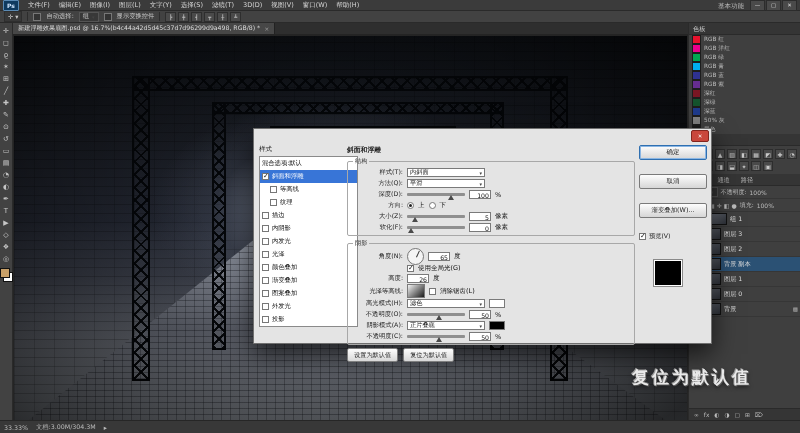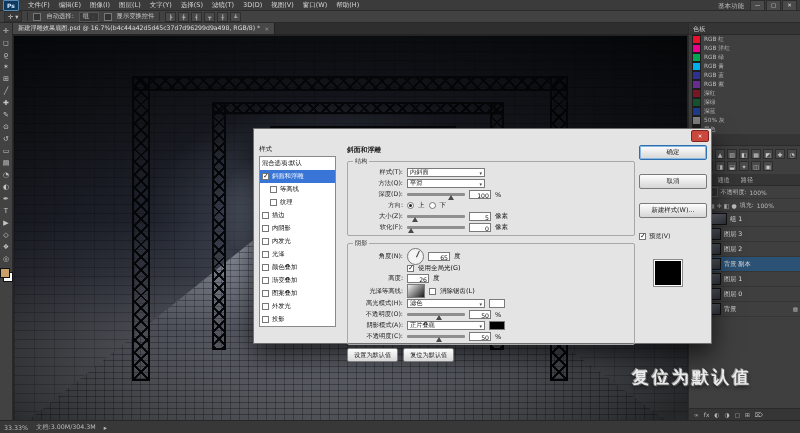--- a/index.html
+++ b/index.html
@@ -92,21 +92,21 @@
              display:flex;align-items:center;gap:8px;padding:0 4px;font-size:6.3px;color:#bbb;}
 
   
   .dialog{position:absolute;left:253px;top:128px;width:457px;height:214px;background:#e4e4e4;border:1px solid #6f6f6f;
           box-shadow:0 10px 24px rgba(0,0,0,.65);color:#111;font-size:6.5px;z-index:50;}
   .dtitle{height:13px;background:linear-gradient(180deg,#fafafa,#cfcfcf);border-bottom:1px solid #9a9a9a;
           line-height:13px;padding-left:5px;font-size:6.8px;font-weight:bold;color:#333;}
   .dclose{position:absolute;right:2px;top:1px;width:16px;height:10px;line-height:10px;text-align:center;
           background:#c9473c;border:1px solid #82251e;border-radius:2px;color:#fff;font-size:5.5px;}
   .dbody{position:absolute;left:0;right:0;top:13px;bottom:0;}
-  .dleft{position:absolute;left:5px;top:3px;width:77px;bottom:4px;}
+  .dleft{position:absolute;left:5px;top:3px;width:99px;bottom:4px;}
   .seclabel{font-size:6.4px;color:#222;margin-bottom:2px;}
   .styles-list{border:1px solid #8a8a8a;background:#fff;height:169px;overflow:hidden;}
   .srow{height:13px;display:flex;align-items:center;gap:3px;padding:0 2px;font-size:6.3px;color:#111;white-space:nowrap;}
   .srow.sel{background:#3875d7;color:#fff;}
   .srow.ind{padding-left:10px;}
   .cb{width:7px;height:7px;border:1px solid #777;background:#fff;flex:none;position:relative;box-sizing:border-box;}
   .cb.on::after{content:"✓";position:absolute;left:0;top:-2px;font-size:7px;color:#222;}
   .srow.sel .cb.on::after{color:#222;}
   .dmid{position:absolute;left:93px;top:3px;right:76px;bottom:4px;}
   .dhead{font-size:6.8px;font-weight:bold;color:#222;margin-bottom:2px;}
@@ -620,21 +620,21 @@
 
         <div class="defbtns">
           <span class="btn">设置为默认值</span>
           <span class="btn">复位为默认值</span>
         </div>
       </div>
 
       <div class="dright">
         <div class="dbtn ok">确定</div>
         <div class="dbtn">取消</div>
-        <div class="dbtn">新建样式(W)...</div>
+        <div class="dbtn">渐变叠加(W)...</div>
         <div class="prevrow">
           <span class="cb on"></span>
           <span>预览(V)</span>
         </div>
         <div class="prevswatch">
           <div class="previnner" style="background: rgb(0, 0, 0);"></div>
         </div>
       </div>
 
     </div>

